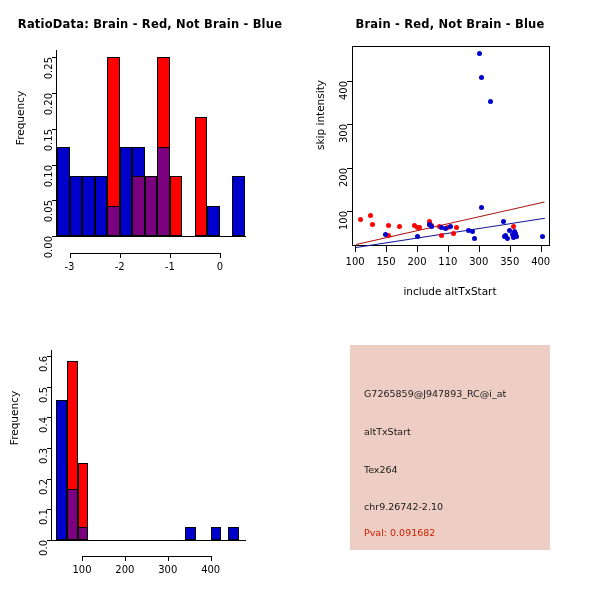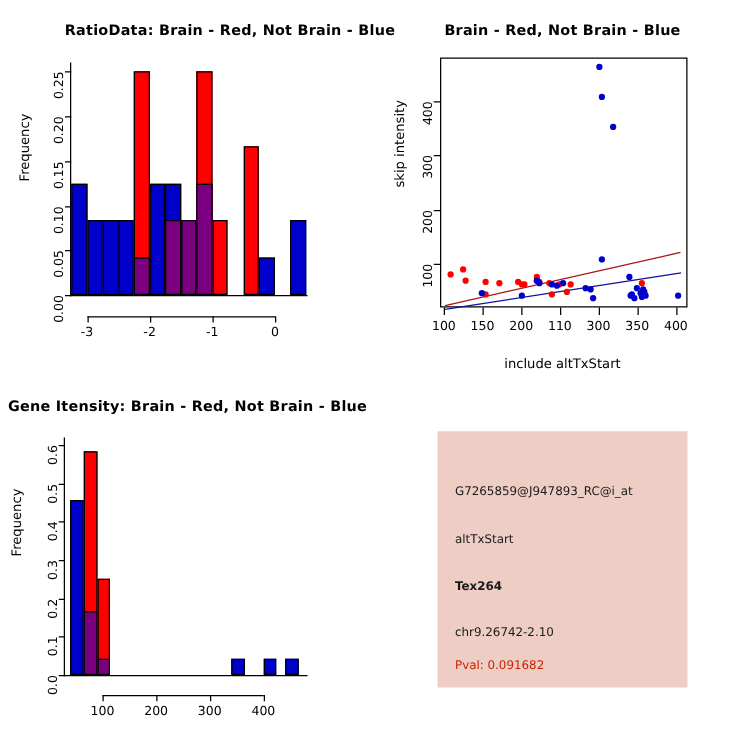--- a/index.html
+++ b/index.html
@@ -44,21 +44,21 @@
   .infoline{position:absolute;font-size:9.5px;color:#1a1a1a;white-space:nowrap;}
   .infoline.pval{color:#cc2200;}
 </style>
 </head>
 <body>
 
 <div class="page">
 
   <div class="panel" style="left:0;top:0;width:300px;height:300px;">
 
-    <div class="ptitle" style="top:17px;margin-left:34px;">RatioData: Brain - Red, Not Brain - Blue</div>
+    <div class="ptitle" style="top:17px;">RatioData: Brain - Red, Not Brain - Blue</div>
 
     <div class="axlabel vert" style="left:14px;top:178px;width:120px;">Frequency</div>
 
 
     <div class="plotbox" id="ratio-plot" style="left:57px;top:50px;width:188px;height:186px;">
       <div class="barlayer" id="ratio-bars">
           <div class="bar" style="left:0.00px;width:12.53px;height:89.42px;background:#0000cc;"></div>
           <div class="bar" style="left:12.53px;width:12.53px;height:59.59px;background:#0000cc;"></div>
           <div class="bar" style="left:25.07px;width:12.53px;height:59.59px;background:#0000cc;"></div>
           <div class="bar" style="left:37.60px;width:12.53px;height:59.59px;background:#0000cc;"></div>
@@ -193,21 +193,20 @@
         <div class="ticklbl" style="left:178.8px;top:256px;transform:translateX(-50%);">300</div>
         <div class="tick" style="left:209.8px;top:246px;width:1px;height:6px;"></div>
         <div class="ticklbl" style="left:209.8px;top:256px;transform:translateX(-50%);">350</div>
         <div class="tick" style="left:240.7px;top:246px;width:1px;height:6px;"></div>
         <div class="ticklbl" style="left:240.7px;top:256px;transform:translateX(-50%);">400</div>
       </div>
   </div>
 
   <div class="panel" style="left:0;top:300px;width:300px;height:300px;">
 
-    <div class="ptitle" style="top:18px;">Gene Itensity: Brain - Red, Not Brain - Blue</div>
 
     <div class="axlabel vert" style="left:8px;top:178px;width:120px;">Frequency</div>
 
 
     <div class="plotbox" id="gene-plot" style="left:52px;top:50px;width:193px;height:190px;">
       <div class="barlayer" id="gene-bars">
           <div class="bar" style="left:4.29px;width:10.72px;height:140.35px;background:#0000cc;"></div>
           <div class="bar" style="left:15.01px;width:10.72px;height:51.18px;background:#0000cc;"></div>
           <div class="bar" style="left:25.73px;width:10.72px;height:12.87px;background:#0000cc;"></div>
           <div class="bar" style="left:132.96px;width:10.72px;height:12.87px;background:#0000cc;"></div>
@@ -251,20 +250,20 @@
         <div class="ticklbl" style="left:210.7px;top:264px;transform:translateX(-50%);">400</div>
       </div>
   </div>
 
   <div class="infobox" style="left: 350px; top: 345px; width: 200px; height: 205px; background: rgb(237, 205, 196);">
 
     <div class="infoline" style="left:14px;top:43px;">G7265859@J947893_RC@i_at</div>
 
     <div class="infoline" style="left:14px;top:81px;">altTxStart</div>
 
-    <div class="infoline" style="left:14px;top:119px;font-weight:bold;">Tex264</div>
+    <div class="infoline" style="left:14px;top:119px;">Tex264</div>
 
     <div class="infoline" style="left:14px;top:156px;">chr9.26742-2.10</div>
 
     <div class="infoline pval" style="left:14px;top:182px;">Pval: 0.091682</div>
   </div>
 
 </div>
 
 </body></html>

